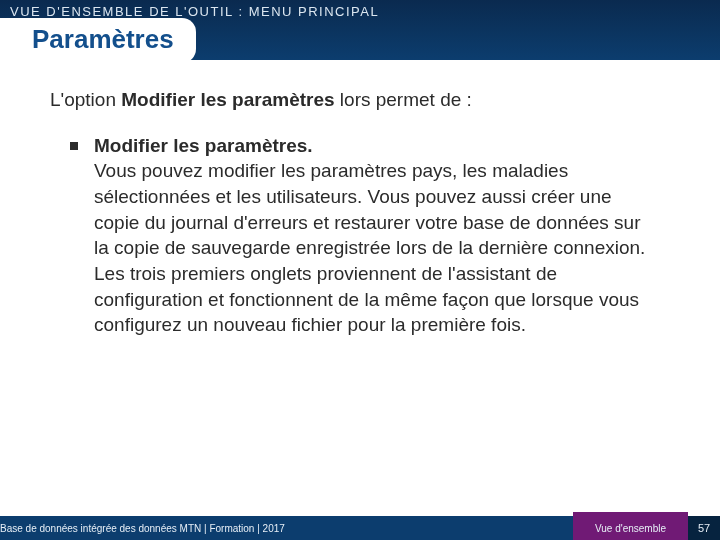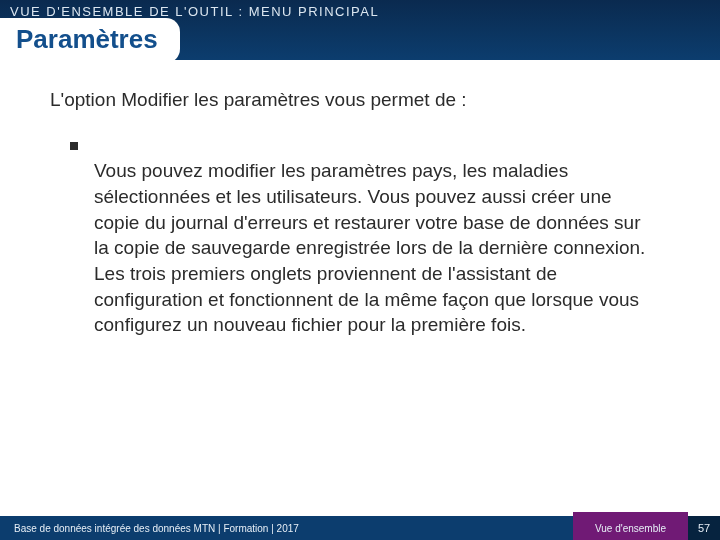--- a/index.html
+++ b/index.html
@@ -1,55 +1,55 @@
 <!DOCTYPE html>
 <html><head>
 <meta charset="utf-8">
 <style>
   * { margin: 0; padding: 0; box-sizing: border-box; }
   html, body { width: 720px; height: 540px; font-family: "Segoe UI", "Myriad Pro", Arial, sans-serif; background: #fff; overflow: hidden; }
   .slide { position: relative; width: 720px; height: 540px; background: #fff; }
   .header-band { position: absolute; top: 0; left: 0; right: 0; height: 60px; background: linear-gradient(to bottom, #0a2a4f 0%, #0c3d6e 100%); }
   .header-crumb { position: absolute; top: 4px; left: 10px; font-size: 13px; letter-spacing: 1.5px; color: #dbe6f0; font-weight: 400; }
-  .title-pill { position: absolute; top: 18px; left: 0; background: #fff; border-radius: 0 14px 14px 0; padding: 6px 22px 8px 16px; }
+  .title-pill { position: absolute; top: 18px; left: 0; background: #fff; border-radius: 0 14px 14px 0; padding: 6px 22px 8px 32px; }
   .title-pill h1 { color: #134f8c; font-size: 26px; font-weight: 700; }
   .body { position: absolute; top: 88px; left: 50px; right: 40px; color: #2b2b2b; }
   .intro { font-size: 19px; margin-bottom: 20px; line-height: 1.3; }
-  .intro strong { font-weight: 400; }
+  .intro strong { font-weight: 700; }
   .bullet-row { display: flex; align-items: flex-start; gap: 16px; padding-left: 20px; }
   .bullet-sq { width: 8px; height: 8px; background: #2b2b2b; margin-top: 9px; flex-shrink: 0; }
   .bullet-text { font-size: 19px; line-height: 1.35; max-width: 560px; }
   .bullet-text strong { font-weight: 700; }
   .footer { position: absolute; bottom: 0; left: 0; right: 0; height: 24px; background: #0c3d6e; display: flex; align-items: center; color: #e6eef6; font-size: 10px; }
-  .footer-left { padding-left: 14px; flex: 1; }
+  .footer-left { flex: 1; }
   .footer-mid { background: #701a75; height: 100%; display: flex; align-items: center; padding: 16px 22px; }
   .footer-right { background: #06233f; height: 100%; display: flex; align-items: center; justify-content: center; width: 32px; font-size: 11px; }
 </style>
 </head>
 <body>
 
 <div class="slide">
 
   <div class="header-band">
     <div class="header-crumb">VUE D'ENSEMBLE DE L'OUTIL : MENU PRINCIPAL</div>
   </div>
 
   <div class="title-pill">
     <h1>Paramètres</h1>
   </div>
 
   <div class="body">
     <p class="intro">
-      <span>L'option </span><strong>Modifier les paramètres</strong><span> vous permet de :</span>
+      <span>L'option </span><strong>Modifier les paramètres</strong><span> lors permet de :</span>
     </p>
 
     <div class="bullet-row">
       <div class="bullet-sq"></div>
       <div class="bullet-text">
-        <br>
+        <strong>Modifier les paramètres.</strong><br>
         <span>Vous pouvez modifier les paramètres pays, les maladies sélectionnées et les utilisateurs. Vous pouvez aussi créer une copie du journal d'erreurs et restaurer votre base de données sur la copie de sauvegarde enregistrée lors de la dernière connexion. Les trois premiers onglets proviennent de l'assistant de configuration et fonctionnent de la même façon que lorsque vous configurez un nouveau fichier pour la première fois.</span>
       </div>
     </div>
   </div>
 
   <div class="footer">
     <div class="footer-left">Base de données intégrée des données MTN  |  Formation  |  2017</div>
     <div class="footer-mid">Vue d'ensemble</div>
     <div class="footer-right">57</div>
   </div>

